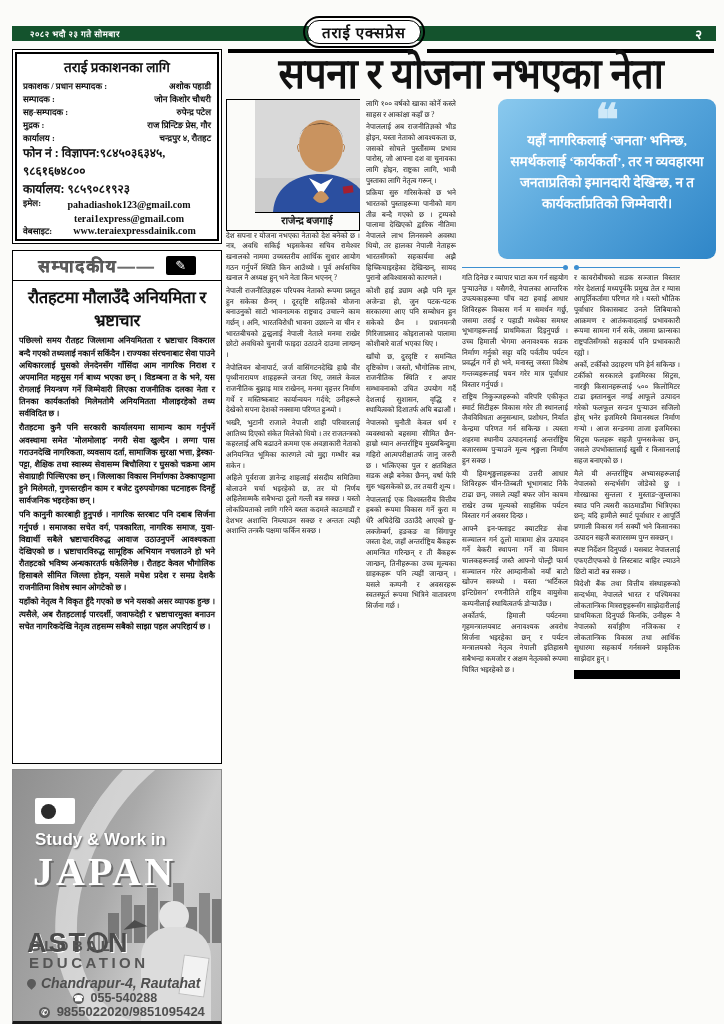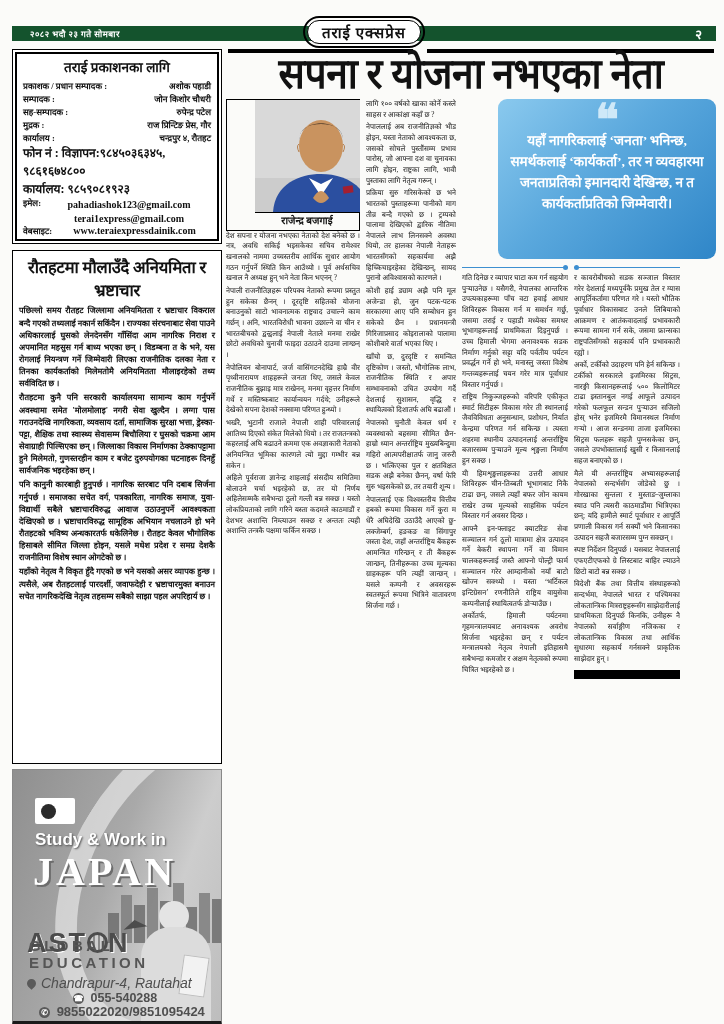--- a/index.html
+++ b/index.html
@@ -48,21 +48,21 @@
   .skyline i { display:block; background:#7f7f7f; width:11px; }
   .skyline i:nth-child(odd){ background:#6e6e6e; }
   .person { position:absolute; right:2px; bottom:0; width:78px; height:120px; }
   .person .head { position:absolute; right:30px; top:0; width:30px; height:30px; border-radius:50%; background:#e4e4e4; }
   .person .bodyv { position:absolute; right:8px; top:26px; width:70px; height:94px; border-radius:30px 30px 0 0; background:#dcdcdc; }
   .person .book { position:absolute; right:12px; top:55px; width:26px; height:40px; background:#f2f2f2; border:1px solid #bbb; transform:rotate(8deg); }
   .aston { position:absolute; left:14px; bottom:62px; font-family:"Liberation Sans",sans-serif; font-weight:900; font-size:27px; color:#4c4c4c; letter-spacing:2px; text-shadow:1px 1px 0 #fff;margin-top:32px; }
   .aston .globe { display:inline-block; width:21px; height:21px; border:3px solid #4c4c4c; border-radius:50%; position:relative; top:1px; background:repeating-linear-gradient(90deg,#cfcfcf 0 3px,#8a8a8a 3px 5px); }
   .aston .cap { position:absolute; left:96px; top:-8px; width:0; height:0; border-left:12px solid transparent; border-right:12px solid transparent; border-bottom:8px solid #4c4c4c; transform:rotate(-8deg); }
   .aston-sub { position:absolute; left:16px; bottom:50px; font-family:"Liberation Sans",sans-serif; font-size:15px; font-weight:bold; letter-spacing:3.5px; color:#555; }
-  .ad-addr { position:absolute; left:14px; bottom:30px; font-family:"Liberation Sans",sans-serif; font-size:14px; font-style:italic; font-weight:normal; color:#4f4f4f; display:flex; align-items:center; gap:5px; }
+  .ad-addr { position:absolute; left:14px; bottom:30px; font-family:"Liberation Sans",sans-serif; font-size:14px; font-style:italic; font-weight:bold; color:#4f4f4f; display:flex; align-items:center; gap:5px; }
   .pin { width:9px; height:9px; border-radius:50% 50% 50% 0; background:#5a5a5a; transform:rotate(-45deg); }
   .ad-ph1 { position:absolute; left:60px; bottom:16px; font-family:"Liberation Sans",sans-serif; font-size:12.5px; font-weight:bold; color:#4f4f4f; }
   .ad-ph2 { position:absolute; left:26px; bottom:2px; font-family:"Liberation Sans",sans-serif; font-size:13px; font-weight:bold; color:#4f4f4f; }
   .dotico { display:inline-block; width:11px; height:11px; border-radius:50%; background:#5a5a5a; color:#fff; font-size:8px; line-height:11px; text-align:center; vertical-align:middle; margin-right:3px; }
 
   
   .main { flex:1; display:flex; flex-direction:column; }
   .toprule { height:4px; background:linear-gradient(90deg,#000 0 38%,transparent 38% 41%,#000 41% 100%); margin:0 2px; }
   .headline { font-size:39px; font-weight:900; text-align:center; line-height:1.05; letter-spacing:-.5px; padding:1px 0 4px; transform:scaleY(1.08); }
   .body-grid { position:relative; flex:1; display:flex; gap:6px; overflow:hidden; }
@@ -132,20 +132,24 @@
             <span>terai1express@gmail.com</span>
           </span>
         </div>
         <div class="webrow">
           <span>वेबसाइट:</span>
           <span class="site">www.teraiexpressdainik.com</span>
         </div>
       </section>
 
       <section class="edit-wrap">
+        <div class="edit-head">
+          <span class="word">सम्पादकीय——</span>
+          <span class="pen-icon">✎</span>
+        </div>
         <h1 class="edit-title">रौतहटमा मौलाउँदै अनियमिता र भ्रष्टाचार</h1>
         <div class="edit-body">
             <p>पछिल्लो समय रौतहट जिल्लामा अनियमितता र भ्रष्टाचार विकराल बन्दै गएको तथ्यलाई नकार्न सकिंदैन । राज्यका संरचनाबाट सेवा पाउने अधिकारलाई घुसको लेनदेनसँग गाँसिंदा आम नागरिक निराश र अपमानित महसुस गर्न बाध्य भएका छन् । विडम्बना त के भने, यस रोगलाई नियन्त्रण गर्ने जिम्मेवारी लिएका राजनीतिक दलका नेता र तिनका कार्यकर्ताको मिलेमतोमै अनियमितता मौलाइरहेको तथ्य सर्वविदित छ ।</p>
             <p>रौतहटमा कुनै पनि सरकारी कार्यालयमा सामान्य काम गर्नुपर्ने अवस्थामा समेत 'मोलमोलाइ' नगरी सेवा खुल्दैन । लग्गा पास गराउनदेखि नागरिकता, व्यवसाय दर्ता, सामाजिक सुरक्षा भत्ता, ड्रेस्का-पट्टा, शैक्षिक तथा स्वास्थ्य सेवासम्म बिचौलिया र घुसको चक्रमा आम सेवाग्राही पिल्सिएका छन् । जिल्लाका विकास निर्माणका ठेक्कापट्टामा हुने मिलेमतो, गुणस्तरहीन काम र बजेट दुरुपयोगका घटनाहरू दिनहुँ सार्वजनिक भइरहेका छन् ।</p>
             <p>पनि कानुनी कारबाही हुनुपर्छ । नागरिक स्तरबाट पनि दबाब सिर्जना गर्नुपर्छ । समाजका सचेत वर्ग, पत्रकारिता, नागरिक समाज, युवा-विद्यार्थी सबैले भ्रष्टाचारविरुद्ध आवाज उठाउनुपर्ने आवश्यकता देखिएको छ । भ्रष्टाचारविरुद्ध सामूहिक अभियान नचलाउने हो भने रौतहटको भविष्य अन्धकारतर्फ धकेलिनेछ । रौतहट केवल भौगोलिक हिसाबले सीमित जिल्ला होइन, यसले मधेश प्रदेश र समग्र देशकै राजनीतिमा विशेष स्थान ओगटेको छ ।</p>
             <p>यहाँको नेतृत्व नै विकृत हुँदै गएको छ भने यसको असर व्यापक हुन्छ । त्यसैले, अब रौतहटलाई पारदर्शी, जवाफदेही र भ्रष्टाचारमुक्त बनाउन सचेत नागरिकदेखि नेतृत्व तहसम्म सबैको साझा पहल अपरिहार्य छ ।</p>
           </div>
       </section>
 
       <section class="ad">

